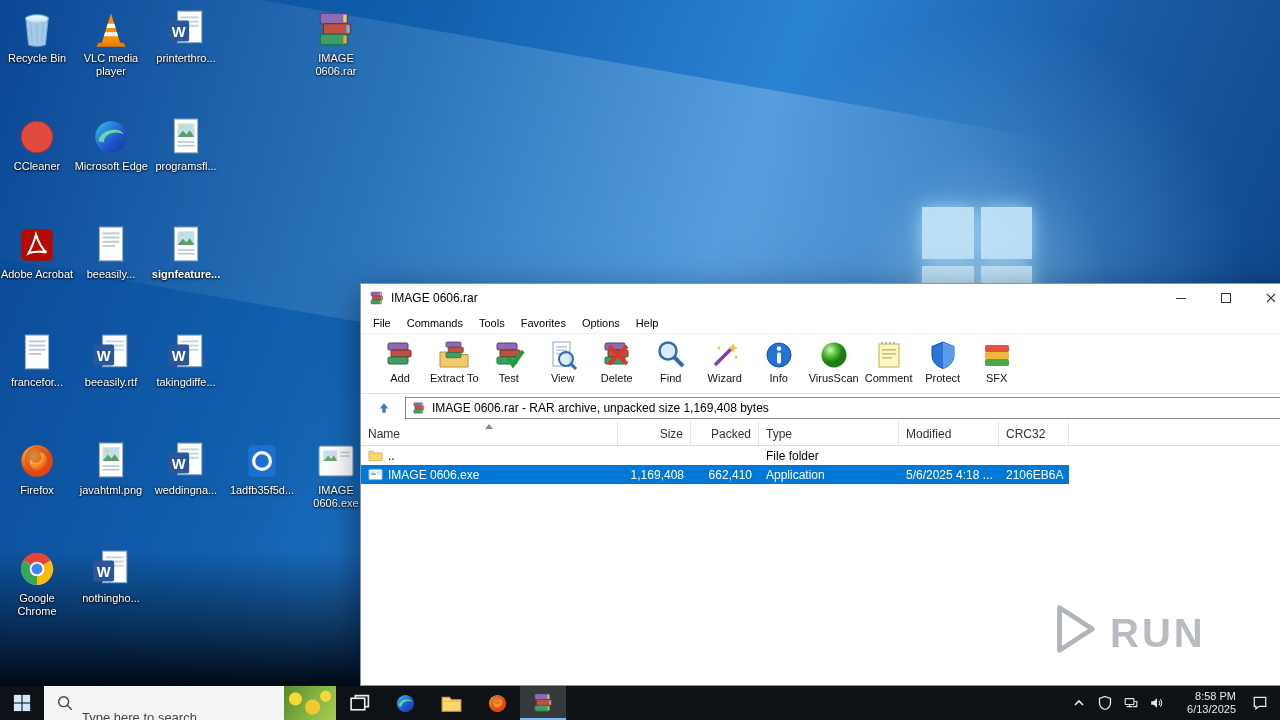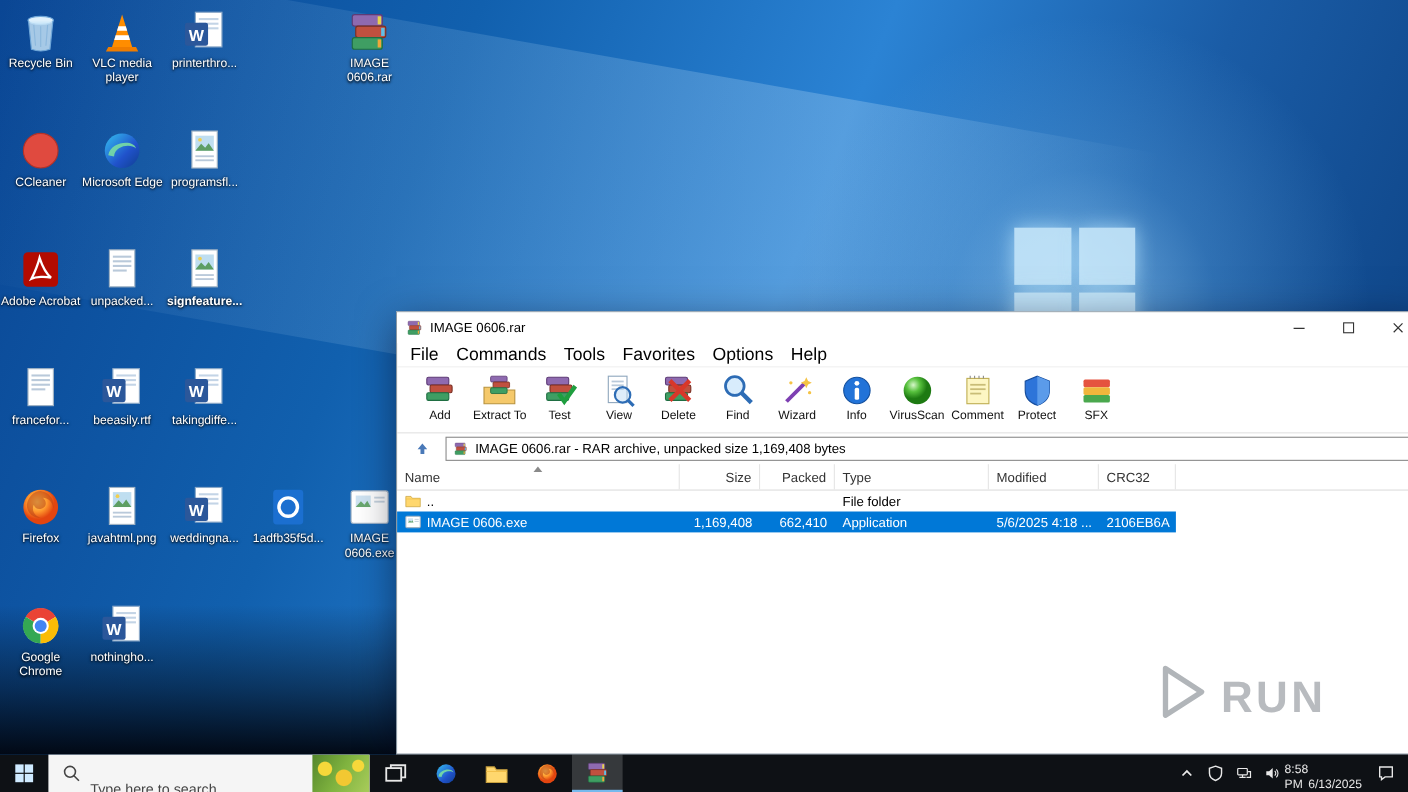--- a/index.html
+++ b/index.html
@@ -33,21 +33,21 @@
 
 #win{position:absolute;left:360px;top:283px;width:934px;height:403px;background:#fff;
   border:1px solid #8b98a3;box-shadow:0 10px 34px rgba(0,0,20,.5);font-size:12px;color:#000;}
 #titlebar{height:28px;display:flex;align-items:center;padding-left:8px;background:#fff;}
 #title-icon{width:16px;height:16px;margin-right:6px;}
 #title-icon svg{width:100%;height:100%;}
 #title-text{flex:1;font-size:12px;}
 .winbtn{width:45px;height:28px;display:flex;align-items:center;justify-content:center;}
 .winbtn svg{width:12px;height:12px;}
 #menubar{height:22px;display:flex;align-items:center;padding-left:4px;border-bottom:1px solid #f0f0f0;}
-.menu-item{padding:0 8px;font-size:16px;}
+.menu-item{padding:0 8px;font-size:11px;}
 #toolbar{height:60px;display:flex;align-items:flex-start;padding:4px 0 0 12px;border-bottom:1px solid #e2e2e2;}
 .tbtn{min-width:54px;padding:0 3px;text-align:center;}
 .tico{width:32px;height:32px;margin:1px auto 1px;}
 .tico svg{width:100%;height:100%;}
 .tlabel{font-size:11px;color:#111;white-space:nowrap;}
 #addressbar{height:28px;display:flex;align-items:center;padding:0 6px 0 8px;}
 #up-btn{width:30px;height:22px;display:flex;align-items:center;justify-content:center;margin-right:6px;}
 #up-btn svg{width:14px;height:14px;}
 #address-field{flex:1;height:22px;border:1px solid #8a8a8a;display:flex;align-items:center;padding:0 6px;gap:6px;background:#fff;}
 #address-field .mini{width:14px;height:14px;flex:0 0 auto;}
@@ -81,21 +81,21 @@
    radial-gradient(circle at 22% 38%, #f6d83a 0 6px, rgba(0,0,0,0) 7px),
    radial-gradient(circle at 55% 62%, #f2c832 0 7px, rgba(0,0,0,0) 8px),
    radial-gradient(circle at 80% 30%, #f6d83a 0 5px, rgba(0,0,0,0) 6px),
    linear-gradient(120deg,#55862c,#7fb33f 50%,#a9cc5a);}
 .tb-btn{width:46px;display:flex;align-items:center;justify-content:center;}
 .tb-btn svg{width:23px;height:23px;}
 .tb-btn.active{background:rgba(255,255,255,.17);border-bottom:2px solid #76b9ed;}
 #tb-spacer{flex:1;}
 .tray-btn{width:26px;display:flex;align-items:center;justify-content:center;}
 .tray-btn svg{width:16px;height:16px;}
-#clock{width:70px;display:flex;align-items:flex-end;justify-content:center;
+#clock{width:70px;display:flex;flex-direction:column;align-items:flex-end;justify-content:center;
   font-size:11px;line-height:13px;padding-right:4px;}
 #notif-btn{width:40px;display:flex;align-items:center;justify-content:center;}
 #notif-btn svg{width:18px;height:18px;}
 </style>
 </head>
 <body>
 
 <div id="screen">
   <div class="beam"></div>
   <div class="glow"></div>
@@ -188,21 +188,21 @@
         <div class="dicon-label">Adobe Acrobat</div>
       </div>
       <div class="dicon" style="left: 74px; top: 224px;">
         <div class="dicon-img"><svg viewBox="0 0 40 40">
             <rect x="9" y="3" width="22" height="32" fill="#fff" stroke="#9fb2c4"></rect>
             <rect x="12" y="8" width="16" height="1.8" fill="#b9c9da"></rect>
             <rect x="12" y="12" width="16" height="1.8" fill="#b9c9da"></rect>
             <rect x="12" y="16" width="16" height="1.8" fill="#b9c9da"></rect>
             <rect x="12" y="20" width="12" height="1.8" fill="#b9c9da"></rect>
           </svg></div>
-        <div class="dicon-label">unpacked...</div>
+        <div class="dicon-label">beeasily...</div>
       </div>
       <div class="dicon" style="left: 149px; top: 224px; font-weight: bold;">
         <div class="dicon-img"><svg viewBox="0 0 40 40">
             <rect x="9" y="3" width="22" height="32" fill="#fff" stroke="#9fb2c4"></rect>
             <rect x="12" y="7" width="16" height="13" fill="#bfdef0"></rect>
             <path d="M12 20 l5-6 3.5 3.5 3-4 4.5 6.5 Z" fill="#5d9e63"></path>
             <circle cx="16" cy="10.5" r="1.6" fill="#f2cf4e"></circle>
             <rect x="12" y="24" width="16" height="1.6" fill="#b9c9da"></rect>
             <rect x="12" y="27.5" width="16" height="1.6" fill="#b9c9da"></rect>
           </svg></div>

